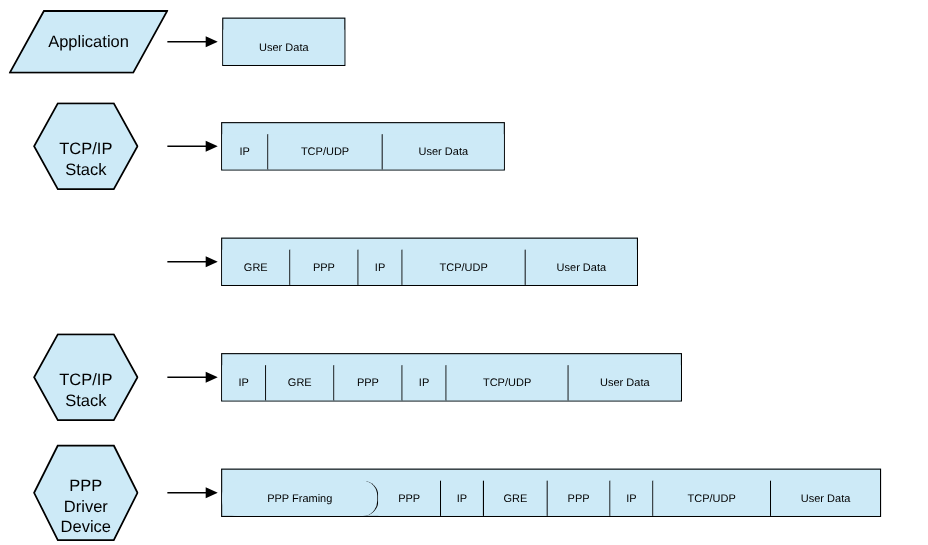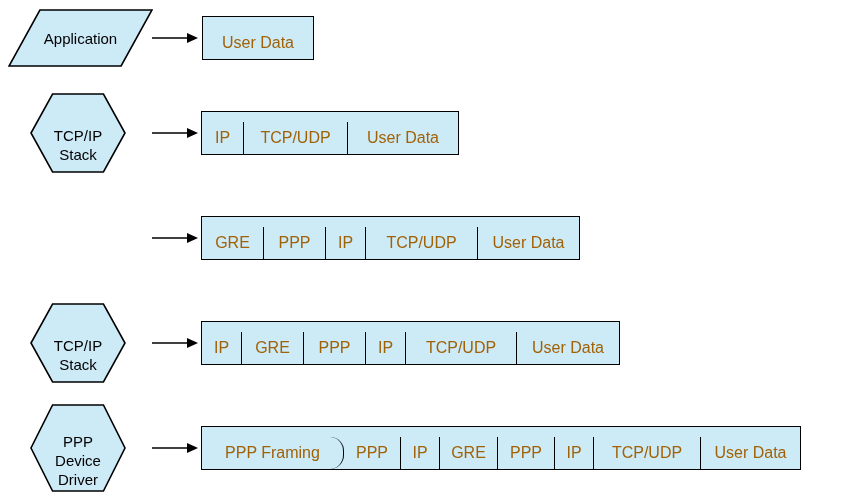--- a/index.html
+++ b/index.html
@@ -78,22 +78,22 @@
     display: flex;
     border: 1.6px solid #000000;
     background: #cdeaf7;
     height: 44px;
   }
   .cell {
     box-sizing: border-box;
     display: flex;
     align-items: center;
     justify-content: center;
-    font-size: 16px;
-    color: #a16207;
+    font-size: 10px;
+    color: #000000;
     border-right: 1.6px solid #000000;
     background: #cdeaf7;
     white-space: nowrap;
     margin-top: 10px;
   }
   .cell:last-child {
     border-right: 0;
   }
 </style>
 </head>
@@ -173,22 +173,22 @@
         <div class="cell" style="width: 102px; flex: 0 0 102px;">User Data</div>
       </div>
     </div>
     <div class="row" style="top: 0px; height: 495px; pointer-events: none;">
       <div class="layer-shape layer-hex" style="left: 30px; top: 404px; width: 96px; height: 88px; pointer-events: auto;">
         <svg width="96" height="88" class="hex-svg">
           <polygon points="22.56,1 73.44,1 95,44 73.44,87 22.56,87 1,44" fill="#cdeaf7" stroke="#000000" stroke-width="1.6" stroke-linejoin="miter"></polygon>
         </svg>
         <div class="hex-label">
           <div>PPP</div>
+          <div>Driver</div>
           <div>Device</div>
-          <div>Driver</div>
         </div>
       </div>
       <div class="arrow" style="left: 152px; top: 440px; width: 46px; height: 16px;"><svg width="46" height="16">
           <line x1="0" y1="8" x2="36" y2="8" stroke="#000000" stroke-width="1.3"></line>
           <polygon points="35,3 46,8 35,13" fill="#000000"></polygon>
         </svg></div>
       <div class="packet" style="left: 201px; top: 426px; pointer-events: auto;">
         <div class="cell" style="width: 142px; flex: 0 0 142px; border-radius: 14px;">PPP Framing</div>
         <div class="cell" style="width: 57px; flex: 0 0 57px;">PPP</div>
         <div class="cell" style="width: 39px; flex: 0 0 39px;">IP</div>

